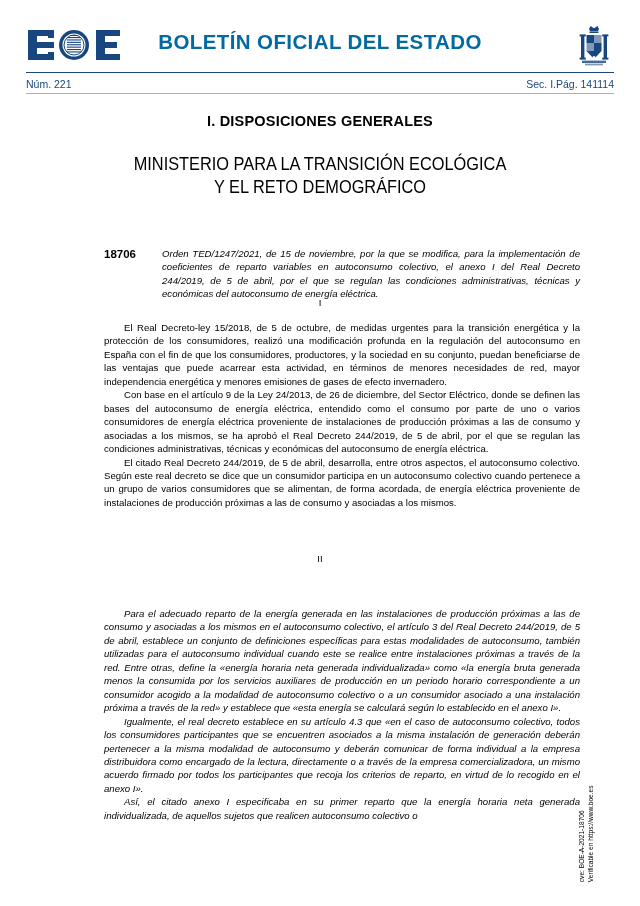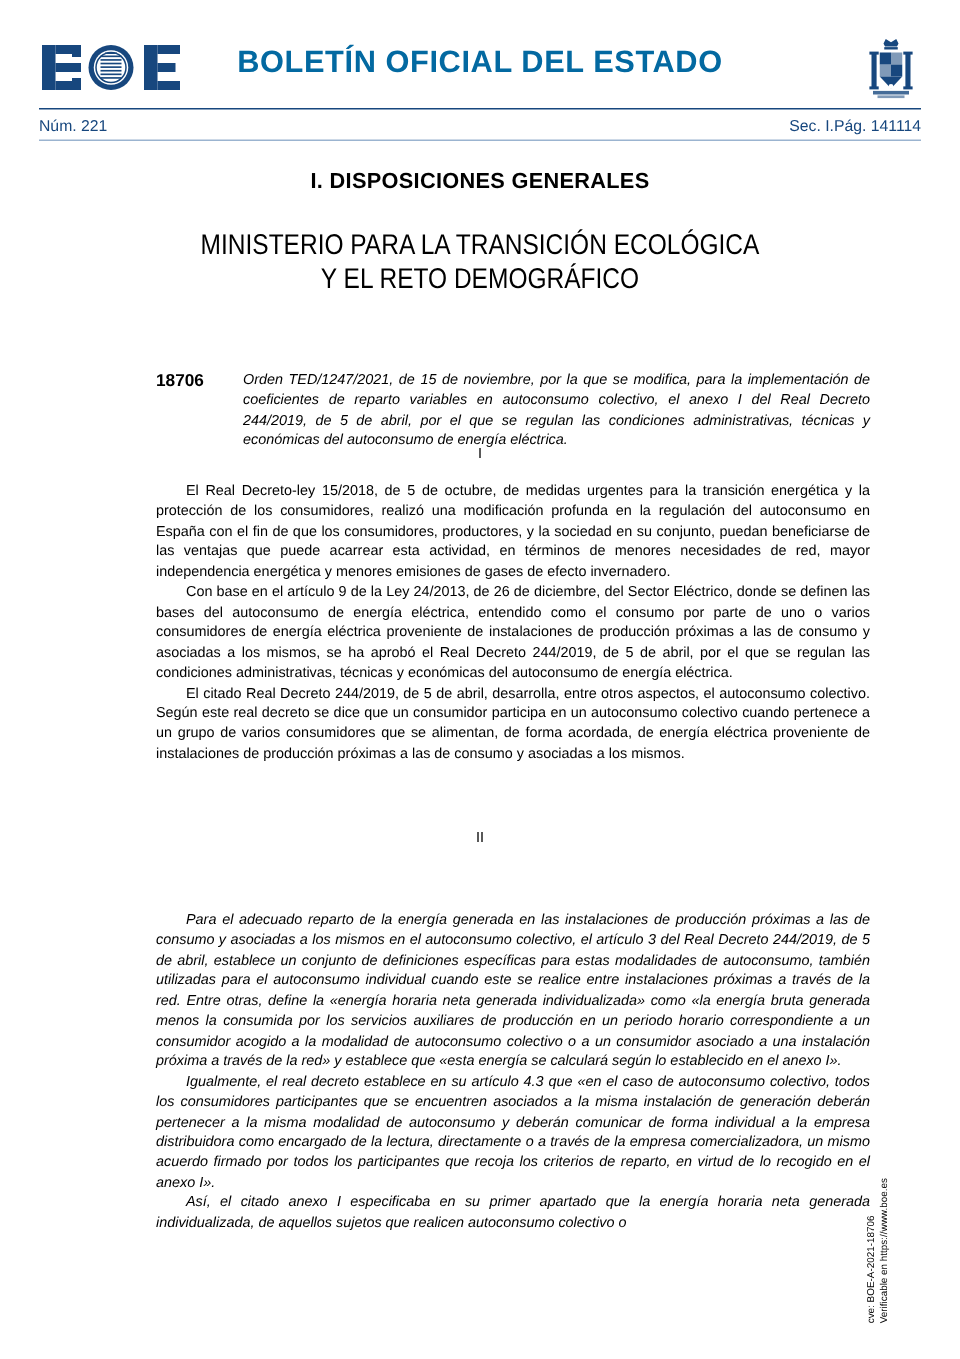--- a/index.html
+++ b/index.html
@@ -301,21 +301,21 @@
     <p>El Real Decreto-ley 15/2018, de 5 de octubre, de medidas urgentes para la transición energética y la protección de los consumidores, realizó una modificación profunda en la regulación del autoconsumo en España con el fin de que los consumidores, productores, y la sociedad en su conjunto, puedan beneficiarse de las ventajas que puede acarrear esta actividad, en términos de menores necesidades de red, mayor independencia energética y menores emisiones de gases de efecto invernadero.</p>
     <p>Con base en el artículo 9 de la Ley 24/2013, de 26 de diciembre, del Sector Eléctrico, donde se definen las bases del autoconsumo de energía eléctrica, entendido como el consumo por parte de uno o varios consumidores de energía eléctrica proveniente de instalaciones de producción próximas a las de consumo y asociadas a los mismos, se ha aprobó el Real Decreto 244/2019, de 5 de abril, por el que se regulan las condiciones administrativas, técnicas y económicas del autoconsumo de energía eléctrica.</p>
     <p>El citado Real Decreto 244/2019, de 5 de abril, desarrolla, entre otros aspectos, el autoconsumo colectivo. Según este real decreto se dice que un consumidor participa en un autoconsumo colectivo cuando pertenece a un grupo de varios consumidores que se alimentan, de forma acordada, de energía eléctrica proveniente de instalaciones de producción próximas a las de consumo y asociadas a los mismos.</p>
   </div>
 
   <div class="roman roman-2">II</div>
 
   <div class="body-col body-2">
     <p>Para el adecuado reparto de la energía generada en las instalaciones de producción próximas a las de consumo y asociadas a los mismos en el autoconsumo colectivo, el artículo 3 del Real Decreto 244/2019, de 5 de abril, establece un conjunto de definiciones específicas para estas modalidades de autoconsumo, también utilizadas para el autoconsumo individual cuando este se realice entre instalaciones próximas a través de la red. Entre otras, define la «energía horaria neta generada individualizada» como «la energía bruta generada menos la consumida por los servicios auxiliares de producción en un periodo horario correspondiente a un consumidor acogido a la modalidad de autoconsumo colectivo o a un consumidor asociado a una instalación próxima a través de la red» y establece que «esta energía se calculará según lo establecido en el anexo I».</p>
     <p>Igualmente, el real decreto establece en su artículo 4.3 que «en el caso de autoconsumo colectivo, todos los consumidores participantes que se encuentren asociados a la misma instalación de generación deberán pertenecer a la misma modalidad de autoconsumo y deberán comunicar de forma individual a la empresa distribuidora como encargado de la lectura, directamente o a través de la empresa comercializadora, un mismo acuerdo firmado por todos los participantes que recoja los criterios de reparto, en virtud de lo recogido en el anexo I».</p>
-    <p>Así, el citado anexo I especificaba en su primer apartado que la energía horaria neta generada individualizada, de aquellos sujetos que realicen autoconsumo colectivo o</p>
+    <p>Así, el citado anexo I especificaba en su primer reparto que la energía horaria neta generada individualizada, de aquellos sujetos que realicen autoconsumo colectivo o</p>
   </div>
 
   <div class="cve">
     <div class="cve-inner">
       <div>cve: BOE-A-2021-18706</div>
       <div>Verificable en https://www.boe.es</div>
     </div>
   </div>
 
 </div>

